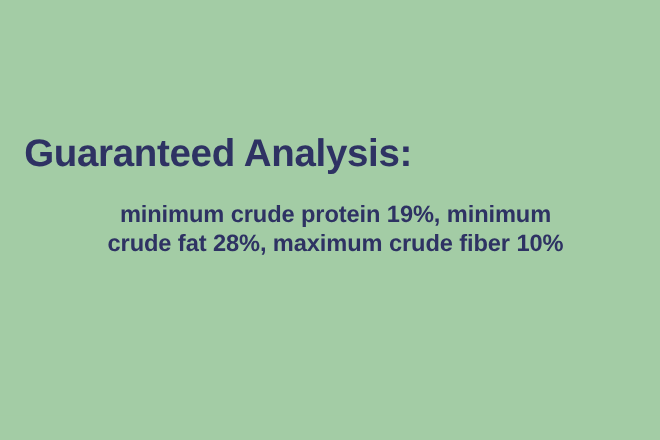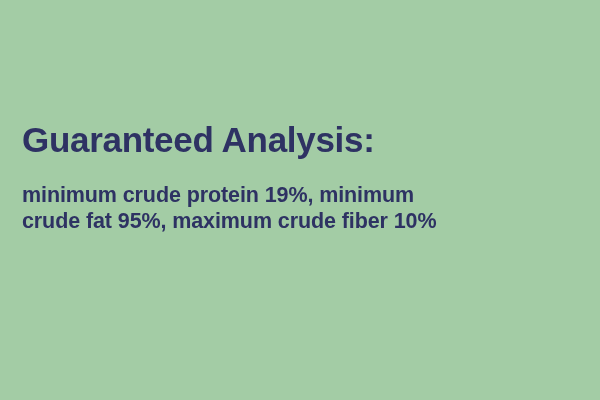--- a/index.html
+++ b/index.html
@@ -39,33 +39,34 @@
   }
   .body-copy {
     margin: 0;
     padding: 0;
     margin-top: 20px;
     font-size: 21.5px;
     font-weight: bold;
     line-height: 26px;
     letter-spacing: -0.1px;
     color: #2e3263;
+    text-align: center;
   }
   .body-line {
     display: block;
     white-space: nowrap;
   }
 </style>
 </head>
 <body>
 
 <div class="canvas">
   <div class="text-block">
 
     <h1 class="heading">Guaranteed Analysis:</h1>
 
     <p class="body-copy">
       <span class="body-line">minimum crude protein 19%, minimum</span>
-      <span class="body-line">crude fat 95%, maximum crude fiber 10%</span>
+      <span class="body-line">crude fat 28%, maximum crude fiber 10%</span>
     </p>
 
   </div>
 </div>
 
 </body></html>

